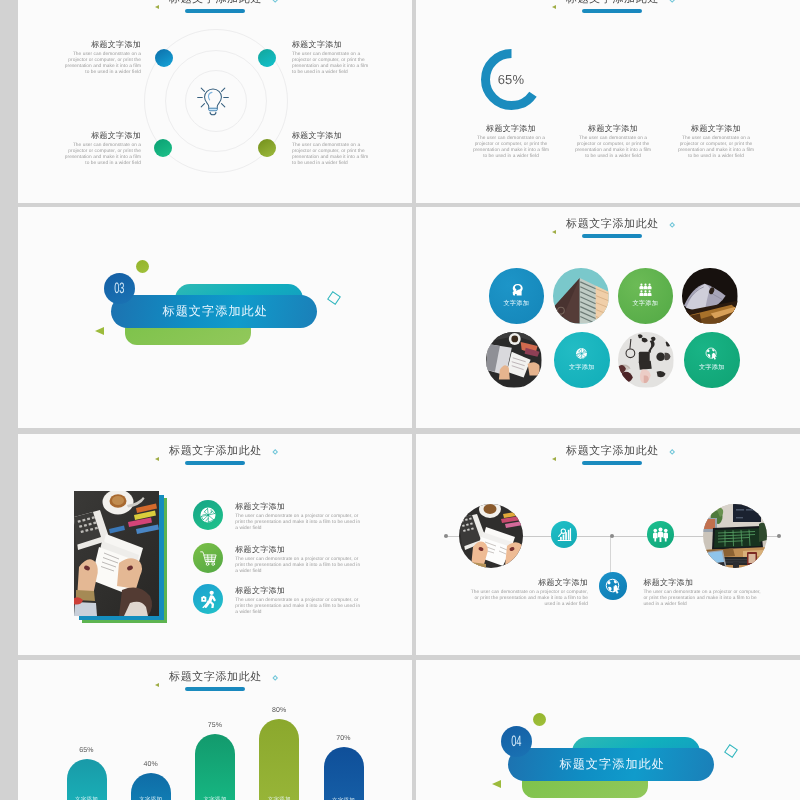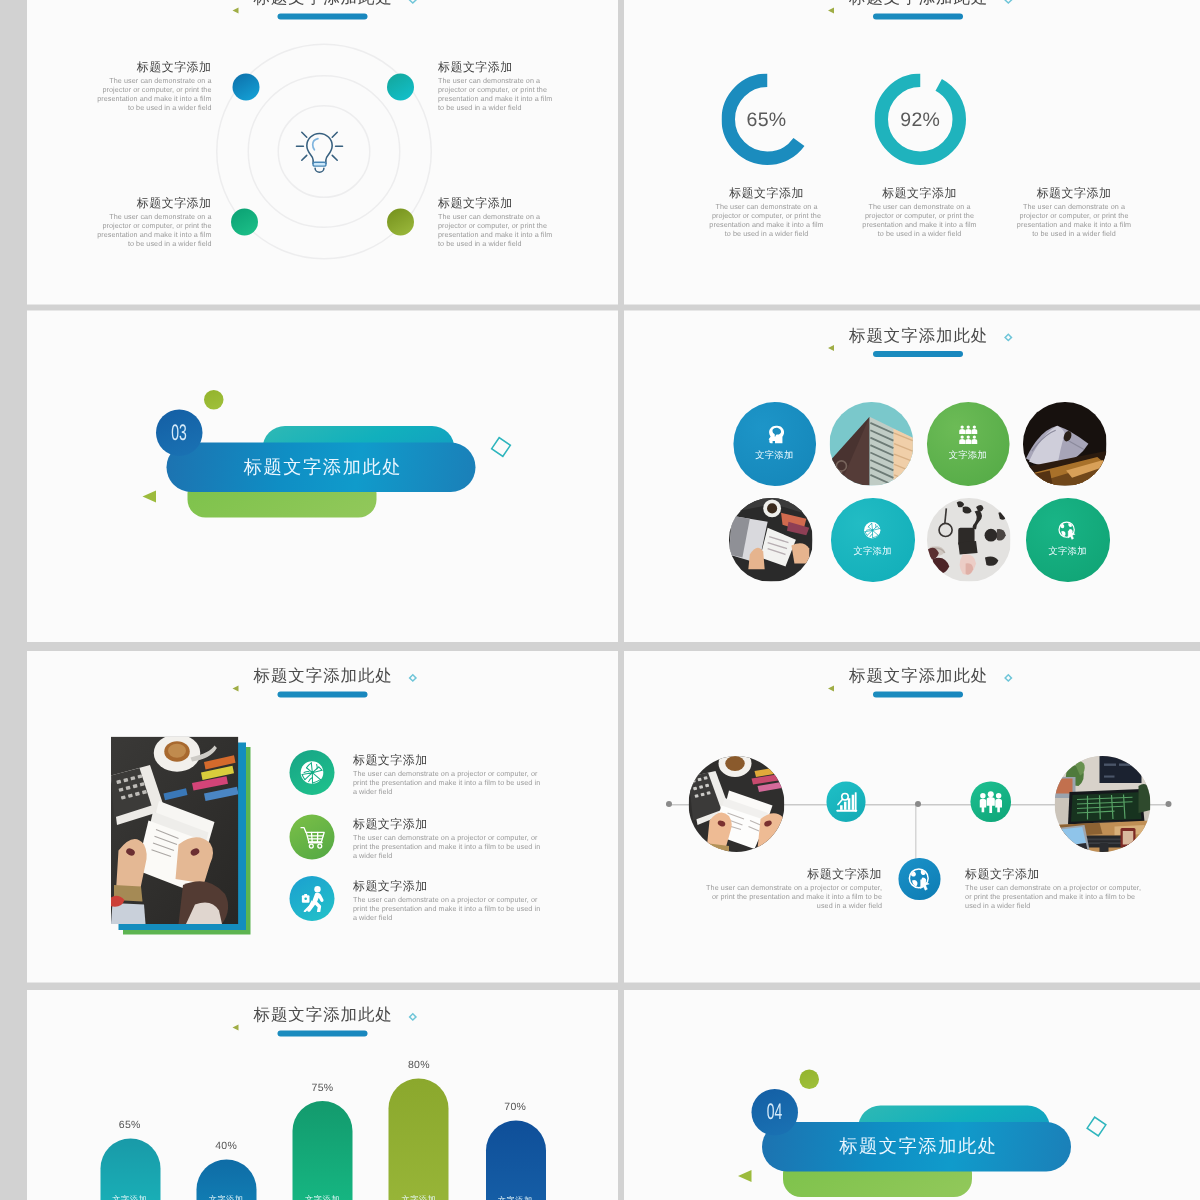--- a/index.html
+++ b/index.html
@@ -161,26 +161,20 @@
       <span class="title-tri" style="left:137.8px;top:15.8px;"></span>
       <span class="title-dia" style="left:255.5px;top:9.2px;"></span>
       <span class="title-bar"></span>
     </div>
 
     <div class="donut" style="left:66.5px;top:66.5px;">
       <svg viewBox="0 0 61 61" width="61" height="61">
         <circle cx="30.5" cy="30.5" r="26" fill="none" stroke="#1b8cbe" stroke-width="9" stroke-dasharray="106.19 57.18" transform="rotate(-90 30.5 30.5) scale(1,-1) translate(0,-61)"></circle>
       </svg>
       <span class="donut-val">65%</span>
-    </div>
-    <div class="donut" style="left:169px;top:66.5px;">
-      <svg viewBox="0 0 61 61" width="61" height="61">
-        <circle cx="30.5" cy="30.5" r="26" fill="none" stroke="#1fb3bd" stroke-width="9" stroke-dasharray="150.29 13.07" transform="rotate(-90 30.5 30.5) scale(1,-1) translate(0,-61)"></circle>
-      </svg>
-      <span class="donut-val">92%</span>
     </div>
 
     <div class="s2blk" style="left:57px;top:142px;">
       <div class="h-sub">标题文字添加</div>
       <div class="p-body" style="margin-top:3px;">The user can demonstrate on a projector or computer, or print the presentation and make it into a film to be used in a wider field</div>
     </div>
     <div class="s2blk" style="left:159px;top:142px;">
       <div class="h-sub">标题文字添加</div>
       <div class="p-body" style="margin-top:3px;">The user can demonstrate on a projector or computer, or print the presentation and make it into a film to be used in a wider field</div>
     </div>

